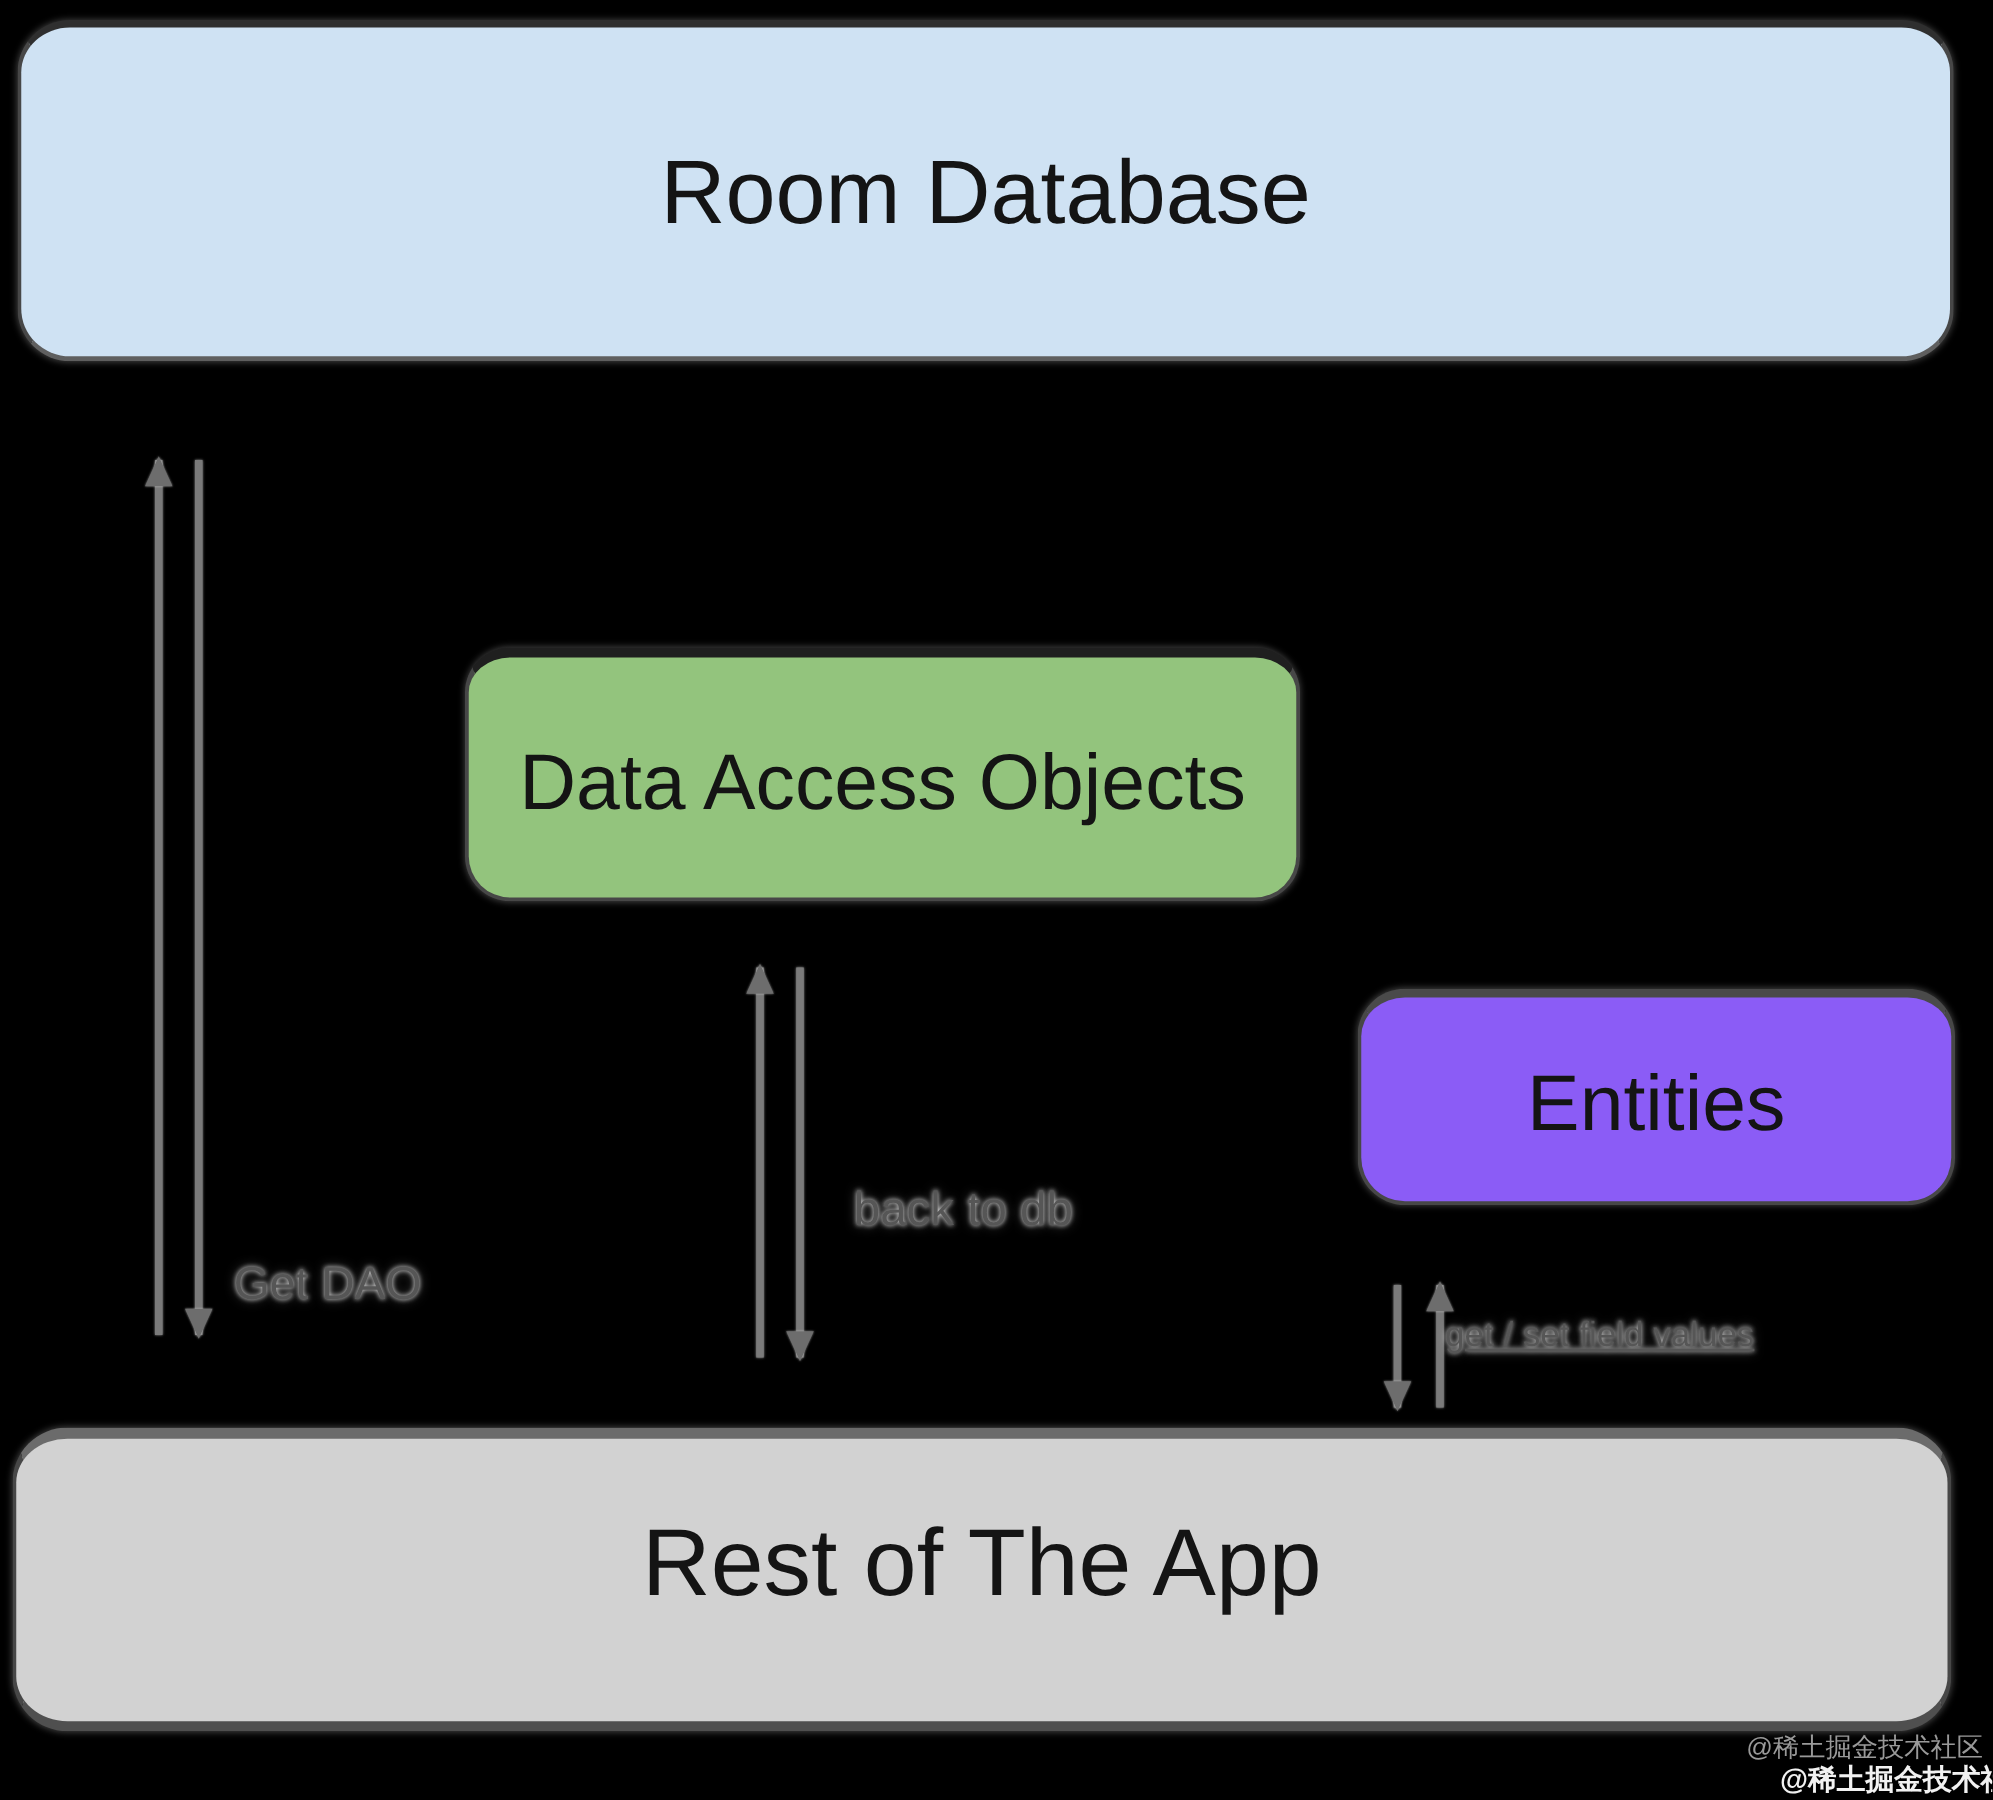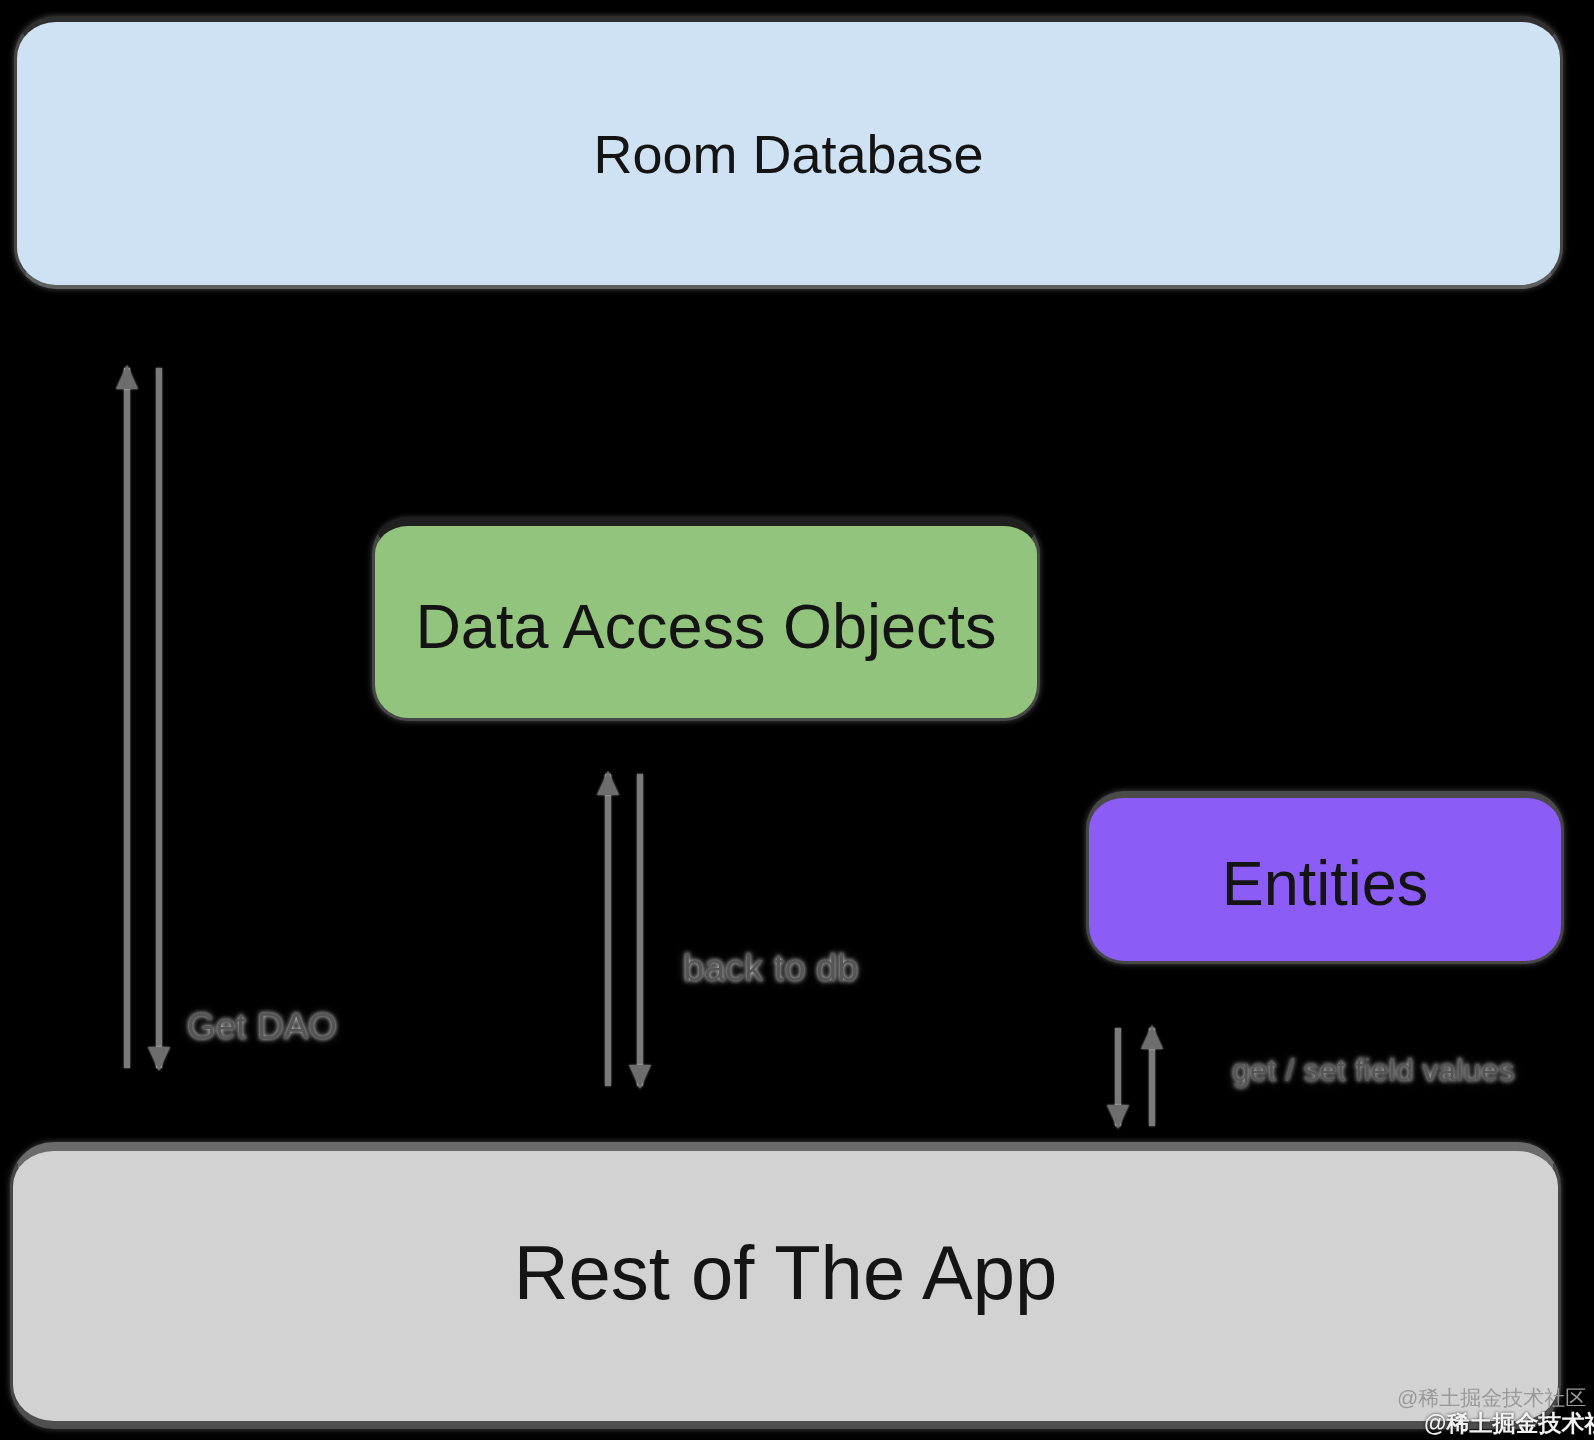--- a/index.html
+++ b/index.html
@@ -28,40 +28,40 @@
     box-shadow: 0 0 6px rgba(255,255,255,0.28);
     text-align: center;
     white-space: nowrap;
   }
   .box-room {
     left: 14px; top: 16px; width: 1549px; height: 273px;
     background: #cfe2f3;
     border-radius: 42px;
     border-top: 6px solid #2f2f2f;
     border-bottom: 4px solid #5f5f5f;
-    font-size: 54px;
+    font-size: 72px;
   }
   .box-dao {
     left: 372px; top: 518px; width: 668px; height: 203px;
     background: #93c47d;
     border-radius: 36px;
     border-top: 8px solid #1f1f1f;
     font-size: 63px;
     padding-top: 8px;
   }
   .box-entities {
     left: 1086px; top: 791px; width: 478px; height: 173px;
     background: #8b5cf6;
     border-radius: 38px;
     border-top: 7px solid #4a4a4a;
     font-size: 63px;
     padding-top: 6px;
   }
   .box-app {
-    left: 10px; top: 1142px; width: 1551px; height: 287px;
+    left: 10px; top: 1142px; width: 1551px; height: 243px;
     background: #d2d2d2;
     border-radius: 44px;
     border-top: 9px solid #6b6b6b;
     border-bottom: 8px solid #4f4f4f;
     font-size: 76px;
     padding-bottom: 28px;
   }
 
   
   .vline {
@@ -94,21 +94,21 @@
   .edge-label {
     position: absolute;
     color: #565656;
     font-size: 38px;
     white-space: nowrap;
     text-shadow: 0 0 4px rgba(255,255,255,0.9), 0 0 9px rgba(255,255,255,0.35);
   }
   .label-getdao      { left: 187px;  top: 1006px; font-size: 37px; }
   .label-getentities { left: 679px;  top: 830px; }
   .label-persist     { left: 683px;  top: 946px; line-height: 45px; }
-  .label-getset      { left: 1232px; top: 1052px; font-size: 32px; }
+  .label-getset      { left: 1156px; top: 1052px; font-size: 28px; text-decoration: underline; }
 
   
   .watermark {
     position: absolute;
     white-space: nowrap;
     z-index: 5;
   }
   .watermark-1 {
     left: 1397px; top: 1384px;
     font-size: 21px;

